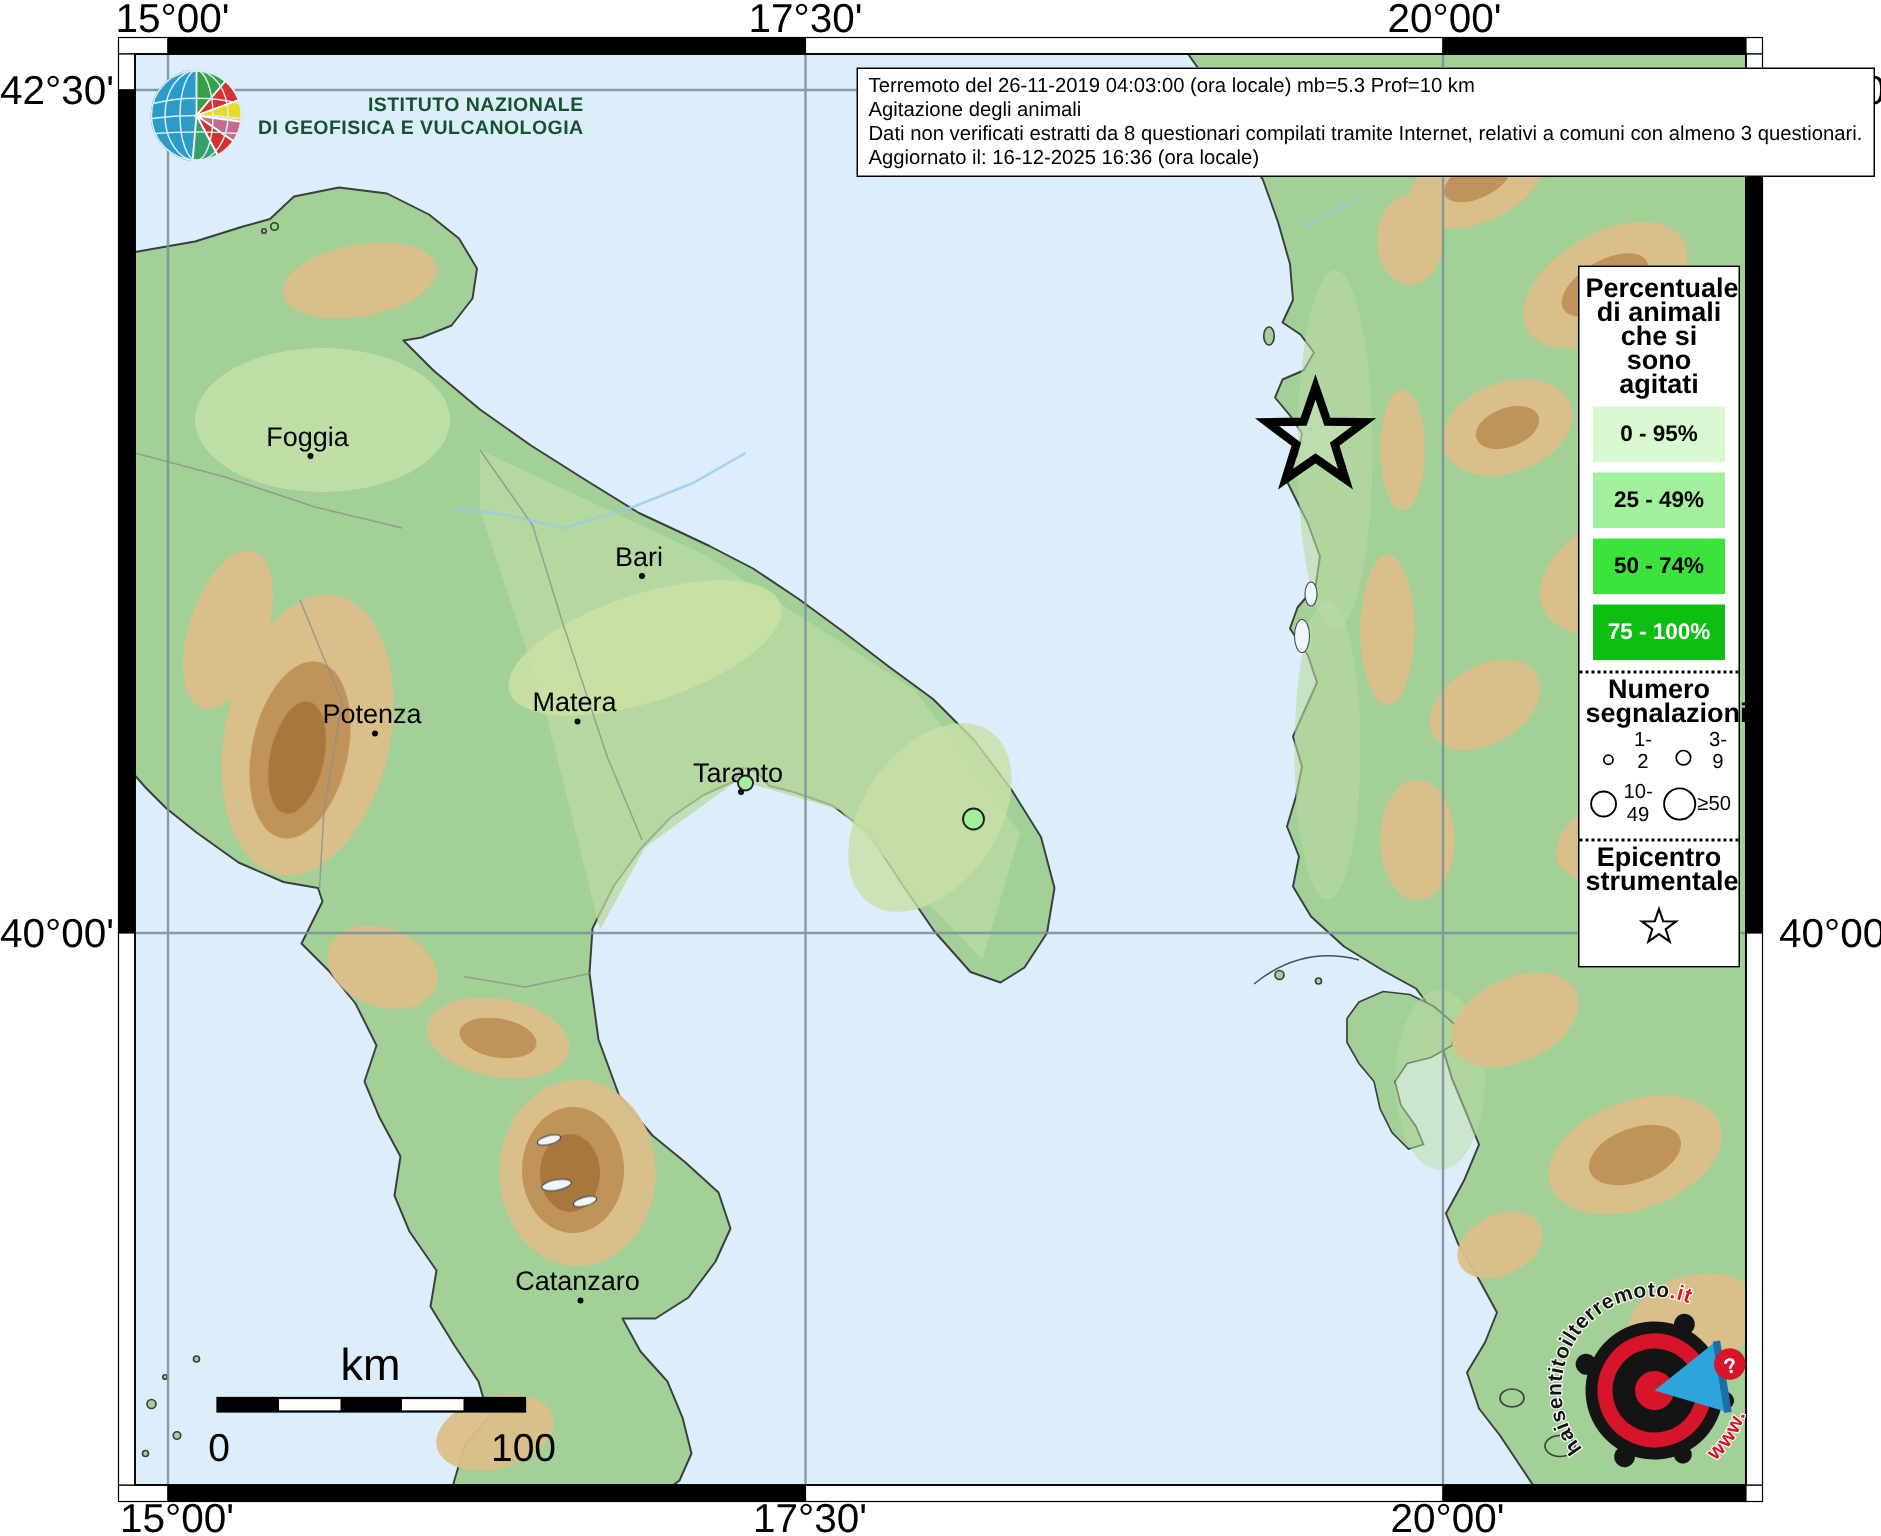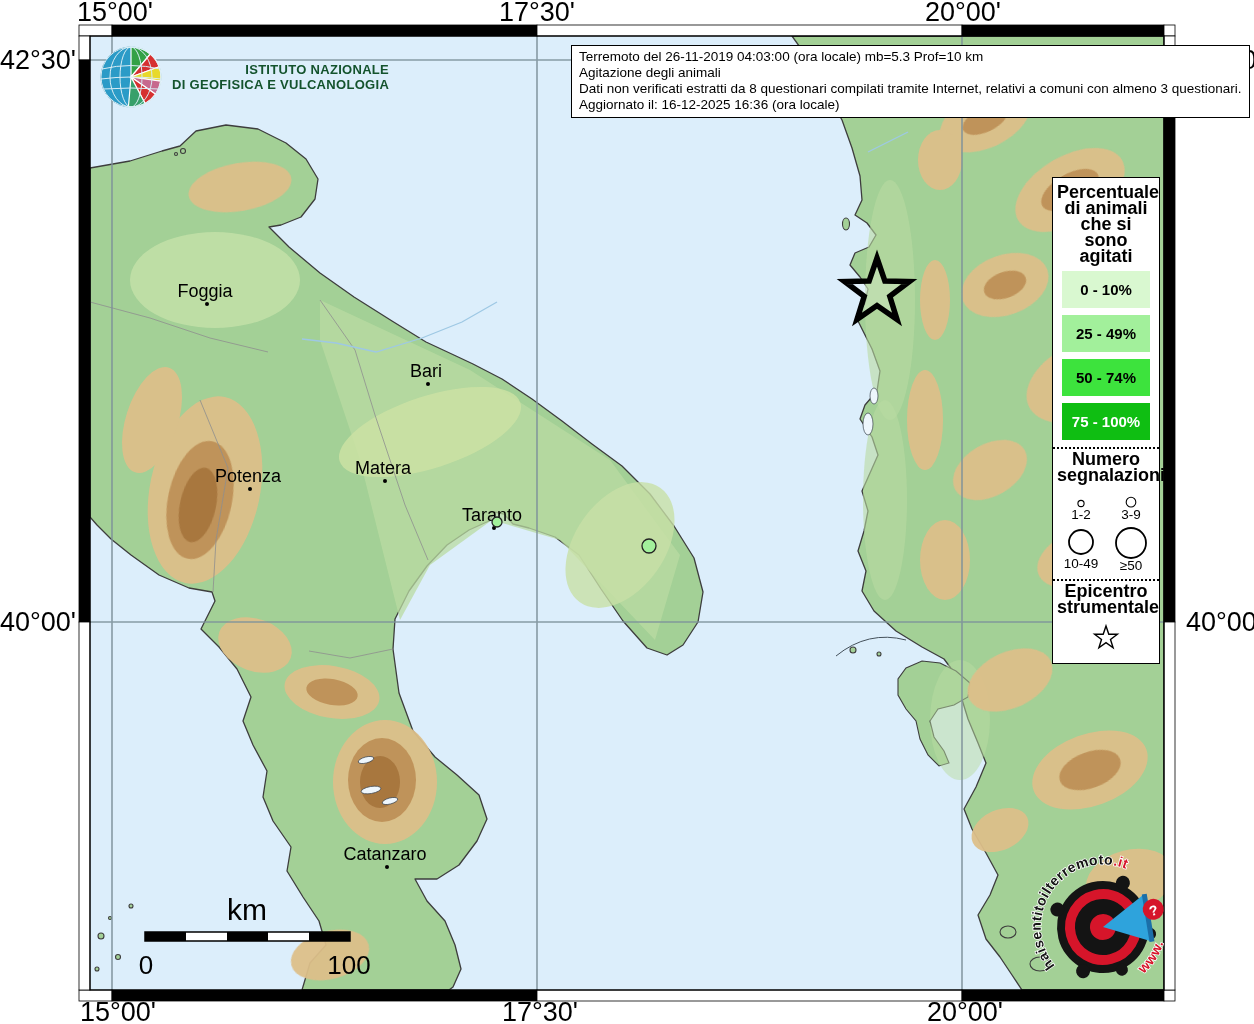--- a/index.html
+++ b/index.html
@@ -18,21 +18,21 @@
   #ingv-header{left:100px;top:46px;display:flex;align-items:center;gap:10px;}
   #ingv-text{font-size:13px;font-weight:bold;color:#14532d;line-height:15px;letter-spacing:.3px;text-align:right;}
   
   #legend-box{left:1052px;top:177px;width:106px;background:#fff;border:1px solid #000;
               text-align:center;color:#000;padding-bottom:8px;}
   .lg-title{font-weight:bold;font-size:18px;line-height:16px;margin:6px 4px 4px 4px;}
   .pct-swatch{width:88px;height:37px;margin:7px auto;font-weight:bold;font-size:15px;
               line-height:37px;text-align:center;}
   .lg-divider{border-top:2px dotted #000;margin:6px 0 2px 0;}
   .count-row{display:flex;justify-content:center;gap:4px;margin:0;}
-  .count-item{width:46px;display:flex;flex-direction:column;align-items:center;}
+  .count-item{width:46px;display:flex;flex-direction:row;align-items:center;}
   .count-label{font-size:13.5px;margin-top:-2px;}
   #legend-star-wrap{margin-top:8px;}
 </style>
 </head>
 <body>
 
 <div id="stage">
 
 <svg id="map-svg" width="1254" height="1024" viewBox="0 0 1254 1024">
   <defs>
@@ -276,21 +276,21 @@
 
 <div id="title-box" class="overlay">
   <div>Terremoto del 26-11-2019 04:03:00 (ora locale) mb=5.3 Prof=10 km</div>
   <div>Agitazione degli animali</div>
   <div>Dati non verificati estratti da 8 questionari compilati tramite Internet, relativi a comuni con almeno 3 questionari.</div>
   <div>Aggiornato il: 16-12-2025 16:36 (ora locale)</div>
 </div>
 
 <div id="legend-box" class="overlay">
   <div class="lg-title">Percentuale di animali che si sono agitati</div>
-  <div class="pct-swatch" style="background: rgb(217, 248, 208); color: rgb(0, 0, 0);">0 - 10%</div>
+  <div class="pct-swatch" style="background: rgb(217, 248, 208); color: rgb(0, 0, 0);">0 - 95%</div>
   <div class="pct-swatch" style="background: rgb(162, 240, 155); color: rgb(0, 0, 0);">25 - 49%</div>
   <div class="pct-swatch" style="background: rgb(61, 227, 61); color: rgb(0, 0, 0);">50 - 74%</div>
   <div class="pct-swatch" style="background: rgb(15, 190, 18); color: rgb(255, 255, 255);">75 - 100%</div>
   <div class="lg-divider"></div>
   <div class="lg-title" style="margin-top:2px;">Numero segnalazioni</div>
   <div class="count-row">
     <div class="count-item">
       <svg class="count-circle" width="32" height="22" viewBox="0 0 32 32">
         <circle cx="16" cy="16" r="4.5" fill="#fff" stroke="#000" stroke-width="1.6" transform="translate(0,8)"></circle>
           </svg>

